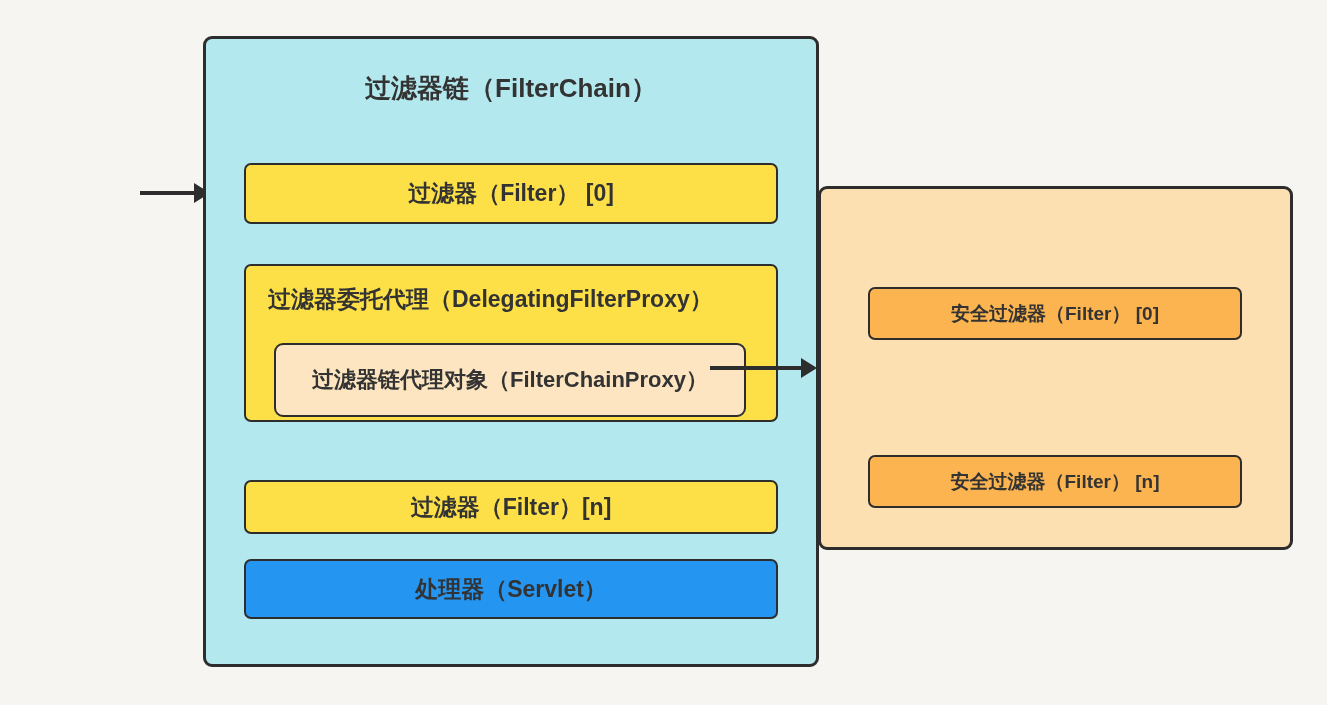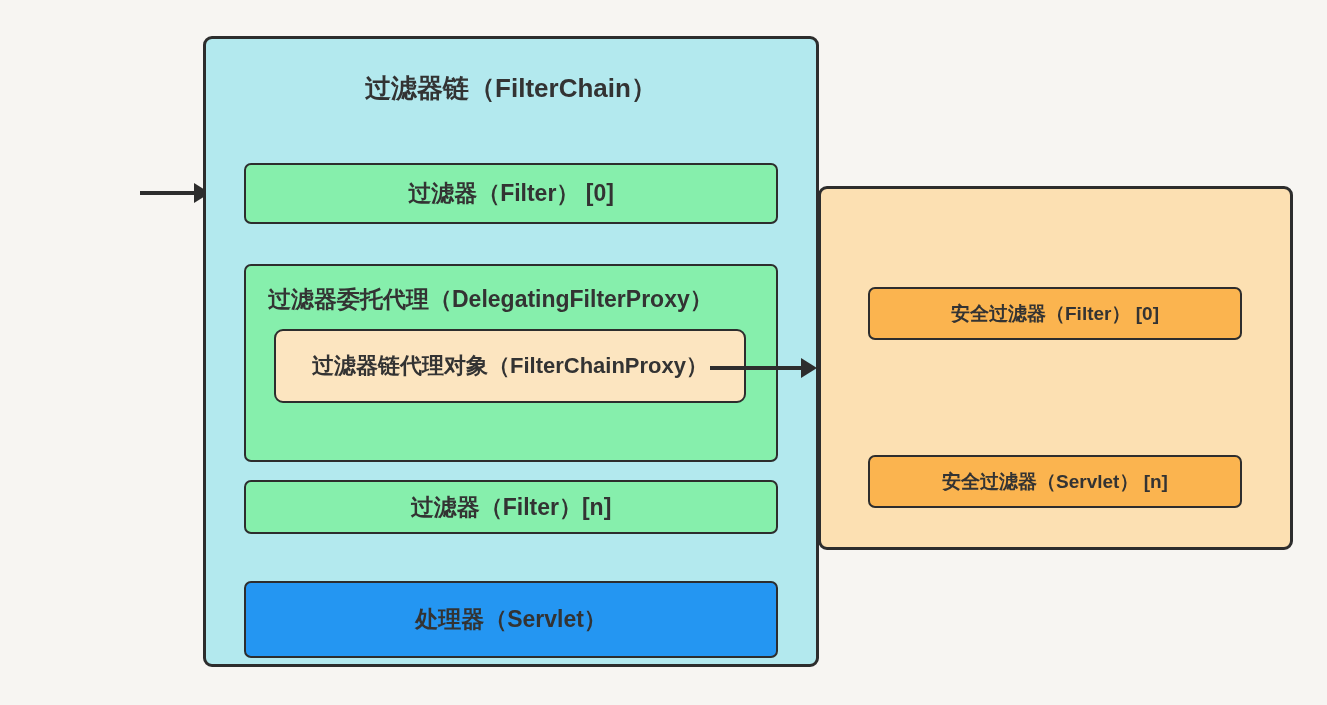--- a/index.html
+++ b/index.html
@@ -14,29 +14,29 @@
   
   .client { left:38px; top:138px; width:105px; height:105px; border-radius:50%;
             background:#FBB44F; font-size:22px; }
 
   
   .chain { left:168px; top:36px; width:616px; height:631px; background:#B3E9EE; border-radius:9px;margin-left:35px; }
   .chain-title { position:absolute; left:0; top:32px; width:100%; text-align:center;
                  font-size:26px; font-weight:bold; color:#333333; }
 
   
-  .bar { position:absolute; left:38px; width:534px; background:#86efac;
+  .bar { position:absolute; left:38px; width:534px; background:#fde047;
          border:2.5px solid #2D2D2D; border-radius:7px; font-size:23px; }
   .bar-filter0   { top:124px; height:61px; }
-  .bar-deleg     { top:225px; height:198px; }
+  .bar-deleg     { top:225px; height:158px; }
   .bar-filtern   { top:441px; height:54px; }
-  .bar-servlet   { top:542px; height:77px; background:#2496F2; }
+  .bar-servlet   { top:520px; height:60px; background:#2496F2; }
 
   .deleg-title { position:absolute; left:22px; top:18px; font-size:23px; font-weight:bold; color:#333333; }
-  .proxy-inner { position:absolute; left:28px; top:63px; width:472px; height:74px;
+  .proxy-inner { position:absolute; left:28px; top:77px; width:472px; height:74px;
                  background:#FCE5C0; border:2.5px solid #2D2D2D; border-radius:9px; font-size:22px; }
 
   
   .sec-chain { left:818px; top:186px; width:475px; height:364px; background:#FCE0B2; border-radius:9px; }
   .sec-title { position:absolute; left:0; top:32px; width:100%; text-align:center;
                font-size:24px; font-weight:bold; color:#333333; }
   .sec-bar { position:absolute; left:47px; width:374px; height:53px; background:#FBB44F;
              border:2.5px solid #2D2D2D; border-radius:7px; font-size:19px; }
   .sec-bar-0 { top:98px; }
   .sec-bar-1 { top:182px; }
@@ -86,17 +86,17 @@
 
   <div class="hline a2-line"></div>
   <div class="ahead a2-head"></div>
 
   <div class="node sec-chain">
 
     <div class="sec-bar sec-bar-0 center">
       <span>安全过滤器（Filter） [0]</span>
     </div>
     <div class="sec-bar sec-bar-2 center">
-      <span>安全过滤器（Servlet） [n]</span>
+      <span>安全过滤器（Filter） [n]</span>
     </div>
   </div>
 
 </div>
 
 </body></html>

